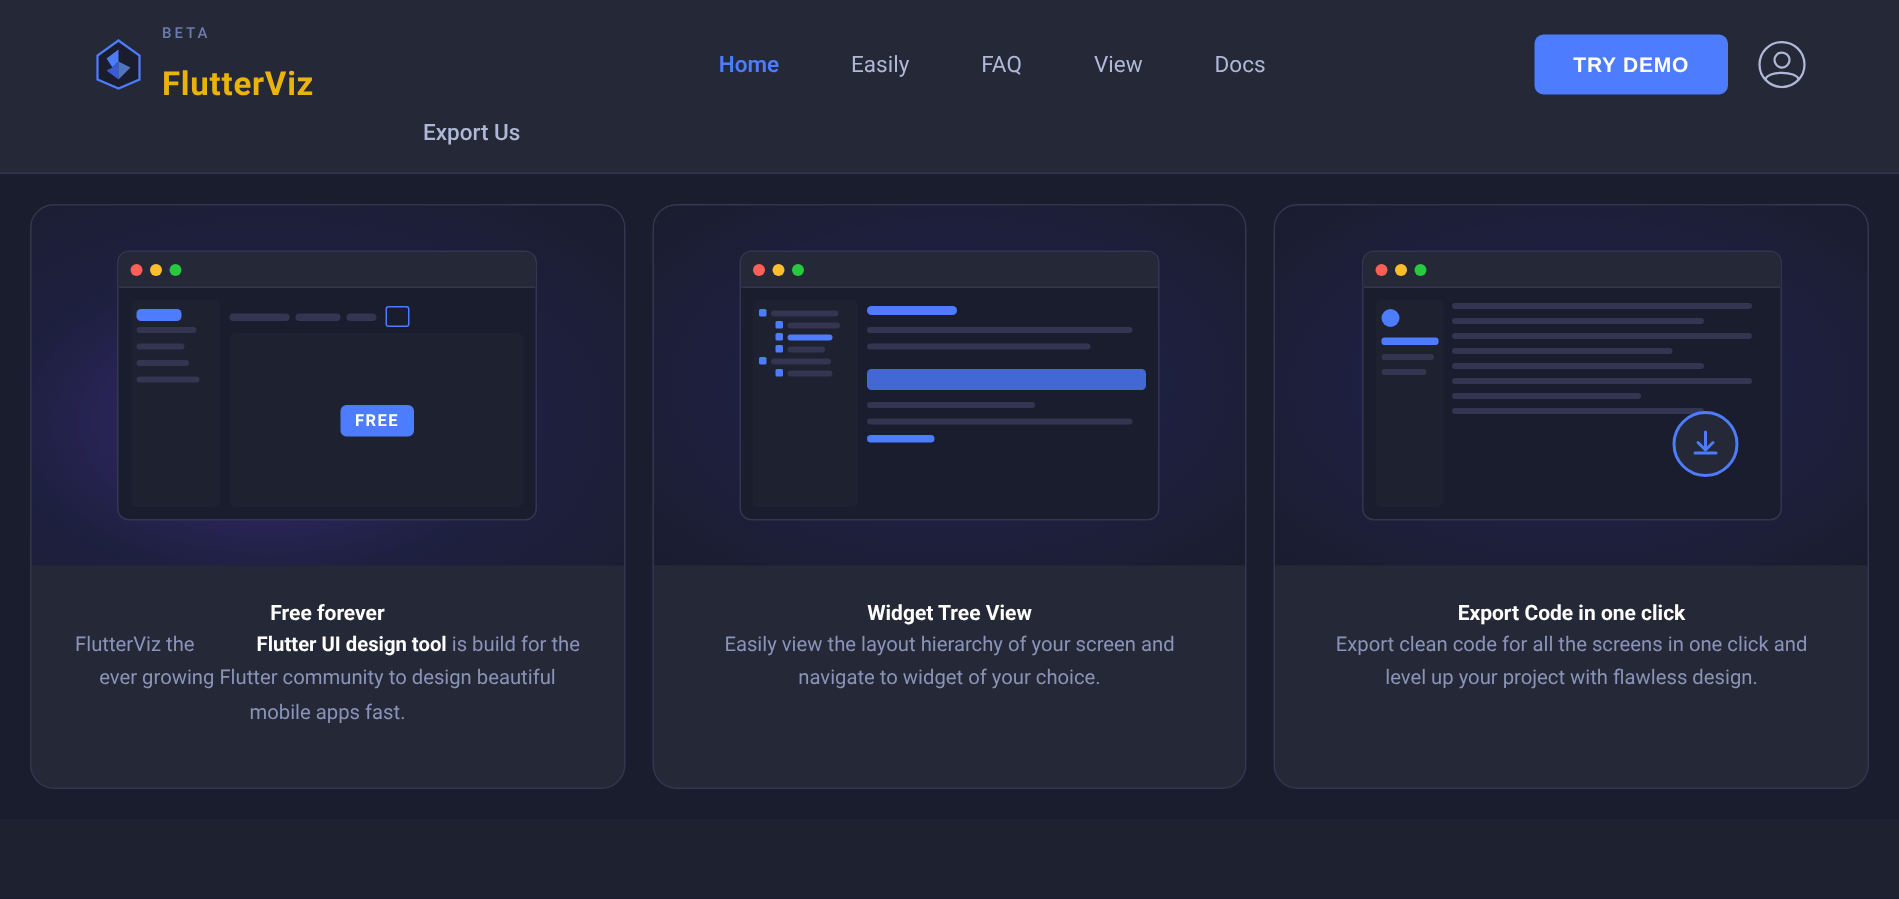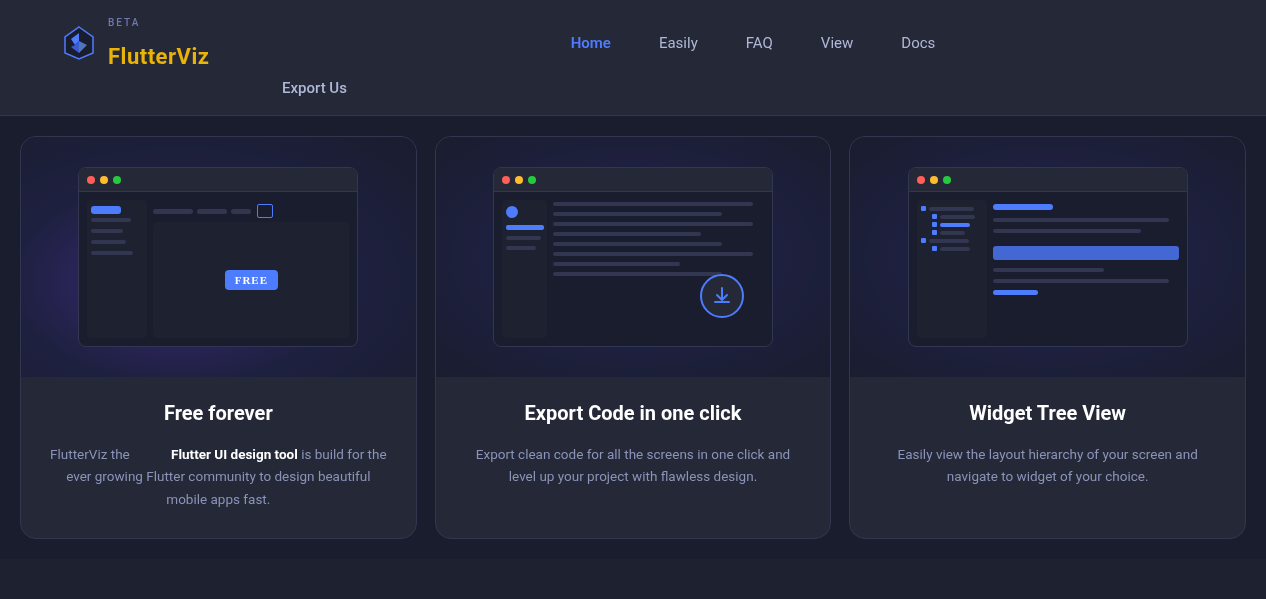--- a/index.html
+++ b/index.html
@@ -147,21 +147,20 @@
     }
 
     .card-image {
       width: 100%;
       height: 240px;
       position: relative;
       overflow: hidden;
       display: flex;
       align-items: center;
       justify-content: center;
-      font-family: Liberation Serif, serif;
     }
 
     
     .card-1 .card-image {
       background: radial-gradient(ellipse at 40% 60%, #3a2a7a 0%, #1e2040 50%, #1a1d2e 100%);
     }
 
     
     .card-2 .card-image {
       background: radial-gradient(ellipse at 50% 50%, #2a2d50 0%, #1e2040 50%, #1a1d2e 100%);
@@ -352,24 +351,24 @@
     }
 
     
     .card-content {
       padding: 24px 28px 28px;
       text-align: center;
       flex: 1;
     }
 
     .card-title {
-      font-size: 20px;
+      font-size: 14px;
       font-weight: 700;
       color: #ffffff;
-      margin-bottom: 18px;
+      margin-bottom: 2px;
     }
 
     .card-desc {
       font-size: 13.5px;
       color: #8a93b8;
       line-height: 1.65;
     }
 
     .card-desc strong {
       color: #ffffff;
@@ -405,20 +404,30 @@
     </div>
 
     <nav class="nav-links">
       <a class="nav-link active">Home</a>
       <a class="nav-link">Easily</a>
       <a class="nav-link">FAQ</a>
       <a class="nav-link">View</a>
       <a class="nav-link">Docs</a>
     </nav>
 
+    <div class="header-right">
+      <button class="try-demo-btn">TRY DEMO</button>
+      <div class="user-icon-btn">
+        <svg width="32" height="32" viewBox="0 0 32 32" fill="none" xmlns="http://www.w3.org/2000/svg">
+          <circle cx="16" cy="16" r="15" stroke="#b0b8d8" stroke-width="1.5" fill="none"></circle>
+          <circle cx="16" cy="13" r="5" stroke="#b0b8d8" stroke-width="1.5" fill="none"></circle>
+          <path d="M5 26 C6 20 26 20 27 26" stroke="#b0b8d8" stroke-width="1.5" fill="none" stroke-linecap="round"></path>
+        </svg>
+      </div>
+    </div>
   </div>
 
   <div class="header-bottom">
     <a class="contact-link">Export Us</a>
   </div>
 </header>
 
 <main class="main-content">
 
   <div class="card card-1">
@@ -449,20 +458,77 @@
             </div>
           </div>
         </div>
       </div>
     </div>
     <div class="card-content">
       <h3 class="card-title">Free forever</h3>
       <p class="card-desc">
         FlutterViz the <strong>Flutter UI design tool</strong> is build for the ever growing Flutter community to design beautiful mobile apps fast.
       </p>
+    </div>
+  </div>
+
+  <div class="card card-2">
+    <div class="card-image">
+      <div class="mock-window">
+        <div class="mock-titlebar">
+          <div class="dot dot-red"></div>
+          <div class="dot dot-yellow"></div>
+          <div class="dot dot-green"></div>
+        </div>
+        <div class="mock-body">
+          <div class="mock-sidebar-2">
+            <div class="mock-tree-item">
+              <div class="mock-tree-dot" style="background:#4d7cfe;"></div>
+              <div class="mock-tree-bar" style="width:45px;"></div>
+            </div>
+            <div class="mock-tree-item">
+              <div class="mock-tree-indent"></div>
+              <div class="mock-tree-dot"></div>
+              <div class="mock-tree-bar" style="width:35px;"></div>
+            </div>
+            <div class="mock-tree-item">
+              <div class="mock-tree-indent"></div>
+              <div class="mock-tree-dot"></div>
+              <div class="mock-tree-bar" style="width:30px;background:#4d7cfe;"></div>
+            </div>
+            <div class="mock-tree-item">
+              <div class="mock-tree-indent"></div>
+              <div class="mock-tree-dot"></div>
+              <div class="mock-tree-bar" style="width:25px;"></div>
+            </div>
+            <div class="mock-tree-item">
+              <div class="mock-tree-dot"></div>
+              <div class="mock-tree-bar" style="width:40px;"></div>
+            </div>
+            <div class="mock-tree-item">
+              <div class="mock-tree-indent"></div>
+              <div class="mock-tree-dot"></div>
+              <div class="mock-tree-bar" style="width:30px;"></div>
+            </div>
+          </div>
+          <div class="mock-main-2">
+            <div style="height:6px;border-radius:3px;background:#4d7cfe;width:60px;margin-bottom:4px;"></div>
+            <div class="ml ml-l"></div>
+            <div class="ml ml-m"></div>
+            <div class="mock-highlight" style="margin-top:6px;"></div>
+            <div class="ml ml-s" style="margin-top:4px;"></div>
+            <div class="ml ml-l"></div>
+            <div style="height:5px;border-radius:3px;background:#4d7cfe;width:45px;"></div>
+          </div>
+        </div>
+      </div>
+    </div>
+    <div class="card-content">
+      <h3 class="card-title">Widget Tree View</h3>
+      <p class="card-desc">Easily view the layout hierarchy of your screen and navigate to widget of your choice.</p>
     </div>
   </div>
 
   <div class="card card-3">
     <div class="card-image">
       <div class="mock-window">
         <div class="mock-titlebar">
           <div class="dot dot-red"></div>
           <div class="dot dot-yellow"></div>
           <div class="dot dot-green"></div>
@@ -493,70 +559,13 @@
           </div>
         </div>
       </div>
     </div>
     <div class="card-content">
       <h3 class="card-title">Export Code in one click</h3>
       <p class="card-desc">Export clean code for all the screens in one click and level up your project with flawless design.</p>
     </div>
   </div>
 
-  <div class="card card-2">
-    <div class="card-image">
-      <div class="mock-window">
-        <div class="mock-titlebar">
-          <div class="dot dot-red"></div>
-          <div class="dot dot-yellow"></div>
-          <div class="dot dot-green"></div>
-        </div>
-        <div class="mock-body">
-          <div class="mock-sidebar-2">
-            <div class="mock-tree-item">
-              <div class="mock-tree-dot" style="background:#4d7cfe;"></div>
-              <div class="mock-tree-bar" style="width:45px;"></div>
-            </div>
-            <div class="mock-tree-item">
-              <div class="mock-tree-indent"></div>
-              <div class="mock-tree-dot"></div>
-              <div class="mock-tree-bar" style="width:35px;"></div>
-            </div>
-            <div class="mock-tree-item">
-              <div class="mock-tree-indent"></div>
-              <div class="mock-tree-dot"></div>
-              <div class="mock-tree-bar" style="width:30px;background:#4d7cfe;"></div>
-            </div>
-            <div class="mock-tree-item">
-              <div class="mock-tree-indent"></div>
-              <div class="mock-tree-dot"></div>
-              <div class="mock-tree-bar" style="width:25px;"></div>
-            </div>
-            <div class="mock-tree-item">
-              <div class="mock-tree-dot"></div>
-              <div class="mock-tree-bar" style="width:40px;"></div>
-            </div>
-            <div class="mock-tree-item">
-              <div class="mock-tree-indent"></div>
-              <div class="mock-tree-dot"></div>
-              <div class="mock-tree-bar" style="width:30px;"></div>
-            </div>
-          </div>
-          <div class="mock-main-2">
-            <div style="height:6px;border-radius:3px;background:#4d7cfe;width:60px;margin-bottom:4px;"></div>
-            <div class="ml ml-l"></div>
-            <div class="ml ml-m"></div>
-            <div class="mock-highlight" style="margin-top:6px;"></div>
-            <div class="ml ml-s" style="margin-top:4px;"></div>
-            <div class="ml ml-l"></div>
-            <div style="height:5px;border-radius:3px;background:#4d7cfe;width:45px;"></div>
-          </div>
-        </div>
-      </div>
-    </div>
-    <div class="card-content">
-      <h3 class="card-title">Widget Tree View</h3>
-      <p class="card-desc">Easily view the layout hierarchy of your screen and navigate to widget of your choice.</p>
-    </div>
-  </div>
-
 </main>
 
 </body></html>

